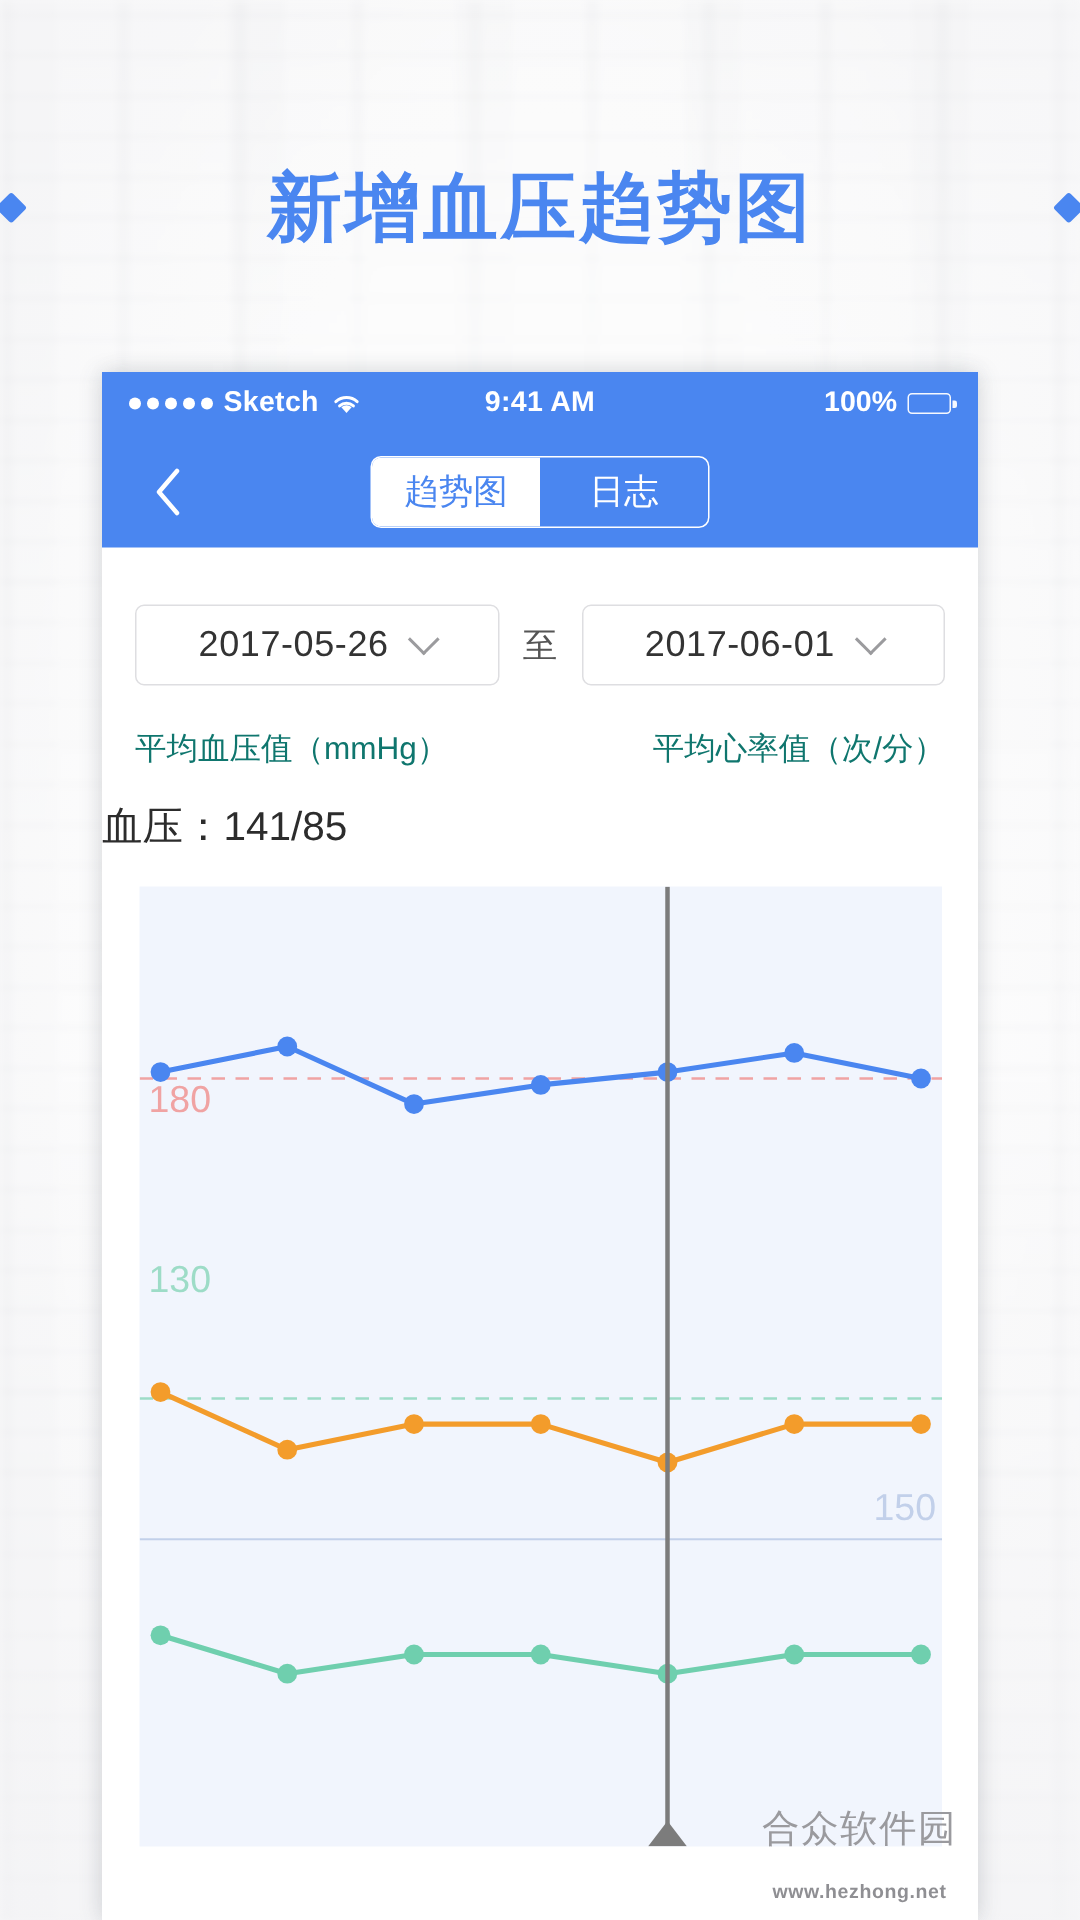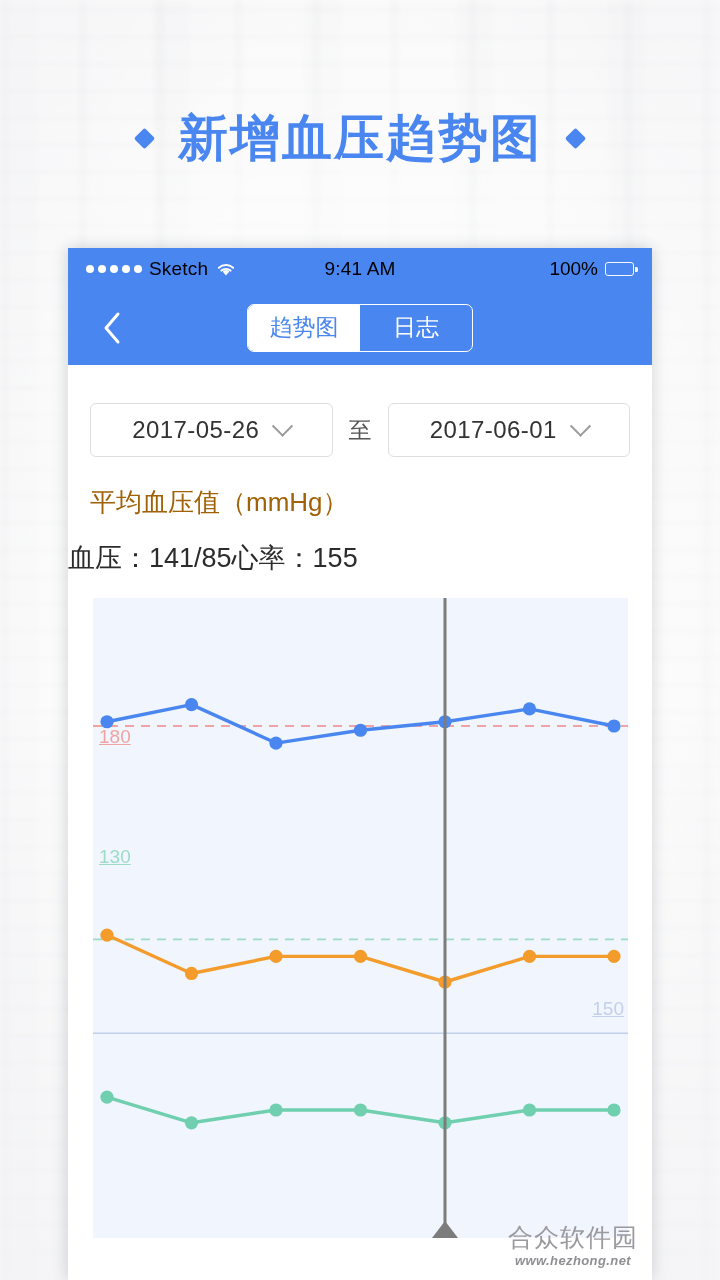--- a/index.html
+++ b/index.html
@@ -35,21 +35,21 @@
   }
 
   
   #headline {
     position: absolute;
     top: 112px;
     left: 0;
     width: 720px;
     display: flex;
     align-items: center;
-    justify-content: center;
+    justify-content: space-between;
     gap: 26px;
   }
   .diamond {
     width: 15px;
     height: 15px;
     background: #4a86f0;
     transform: rotate(45deg);
     border-radius: 2px;
     flex: none;
   }
@@ -74,23 +74,24 @@
     box-shadow: -3px 0 14px rgba(70,75,90,0.14), 3px 0 14px rgba(70,75,90,0.10);
   }
 
   
   #status-bar {
     height: 42px;
     background: #4a86f0;
     display: flex;
     align-items: center;
     padding: 0 18px;
-    color: #000000;
+    color: #ffffff;
     font-size: 19px;
     box-sizing: border-box;
+    font-weight: bold;
   }
   #status-left {
     display: flex;
     align-items: center;
     gap: 7px;
     flex: 1;
   }
   #signal-dots {
     display: flex;
     gap: 4px;
@@ -254,22 +255,22 @@
   }
 
   
   #metric-labels {
     display: flex;
     margin-top: 28px;
     padding: 0 22px;
     box-sizing: border-box;
   }
   .metric-label {
-    font-size: 26px;
-    color: #a16207;
+    font-size: 21px;
+    color: #0f766e;
   }
   #metric-label-bp { flex: none; }
   #metric-label-hr { margin-left: auto; }
 
   #metric-values {
     display: flex;
     align-items: baseline;
     justify-content: flex-start;
     margin-top: 20px;
   }
@@ -288,24 +289,23 @@
     position: relative;
     width: 535px;
     height: 640px;
     background: #f1f5fd;
     overflow: hidden;
   }
   #chart-svg { display: block; width: 535px; height: 640px; }
 
   .chart-tick-label {
     position: absolute;
-    font-size: 19px;
+    font-size: 25px;
     pointer-events: none;
     white-space: nowrap;
-    text-decoration: underline;
   }
   #label-180 { left: 6px; top: 128px; color: #f0a3a3; }
   #label-130 { left: 6px; top: 248px; color: #9ddcc7; }
   #label-150 { right: 4px; top: 400px; color: #c2d0ea; }
 
   
   #watermark {
     position: absolute;
     right: 14px;
     bottom: 12px;
@@ -316,22 +316,21 @@
     font-size: 25px;
     color: #9a9a9e;
     letter-spacing: 1px;
     line-height: 1.1;
   }
   #watermark-url {
     font-size: 13px;
     color: #8f8f93;
     letter-spacing: 0.4px;
     font-weight: bold;
-    margin-top: 2px;
-    font-style: italic;
+    margin-top: 20px;
   }
 </style>
 </head>
 <body>
 
 <div id="bg-texture"></div>
 <div id="bg-vignette"></div>
 
 <div id="headline">
   <span class="diamond"></span>
@@ -386,25 +385,25 @@
     </div>
     <span id="date-sep">至</span>
     <div class="date-select">
       <span class="date-value">2017-06-01</span>
       <span class="chev"></span>
     </div>
   </div>
 
   <div id="metric-labels">
     <span id="metric-label-bp" class="metric-label">平均血压值（mmHg）</span>
+    <span id="metric-label-hr" class="metric-label">平均心率值（次/分）</span>
   </div>
 
   <div id="metric-values">
     <span class="metric-value">血压：141/85</span>
-    <span class="metric-value">心率：155</span>
   </div>
 
   <div id="chart-wrap">
     <div id="chart-area">
       <svg id="chart-svg" viewBox="0 0 535 640" preserveAspectRatio="none">
           <line x1="0" x2="535" y1="435.2" y2="435.2" stroke="#c2d0ea" stroke-width="1.4"></line>
           <line x1="0" x2="535" y1="128" y2="128" stroke="#f0a3a3" stroke-width="1.8" stroke-dasharray="9 7"></line>
           <line x1="0" x2="535" y1="341.3333333333333" y2="341.3333333333333" stroke="#9ddcc7" stroke-width="1.8" stroke-dasharray="9 7"></line>
           <polyline points="14,123.73333333333335 98.5,106.66666666666663 183,145.06666666666666 267.5,132.26666666666665 352,123.73333333333335 436.5,110.9333333333334 521,128" fill="none" stroke="#4a86f0" stroke-width="3.4" stroke-linejoin="round" stroke-linecap="round"></polyline>
           <circle cx="14" cy="123.73333333333335" r="6.6" fill="#4a86f0"></circle>

